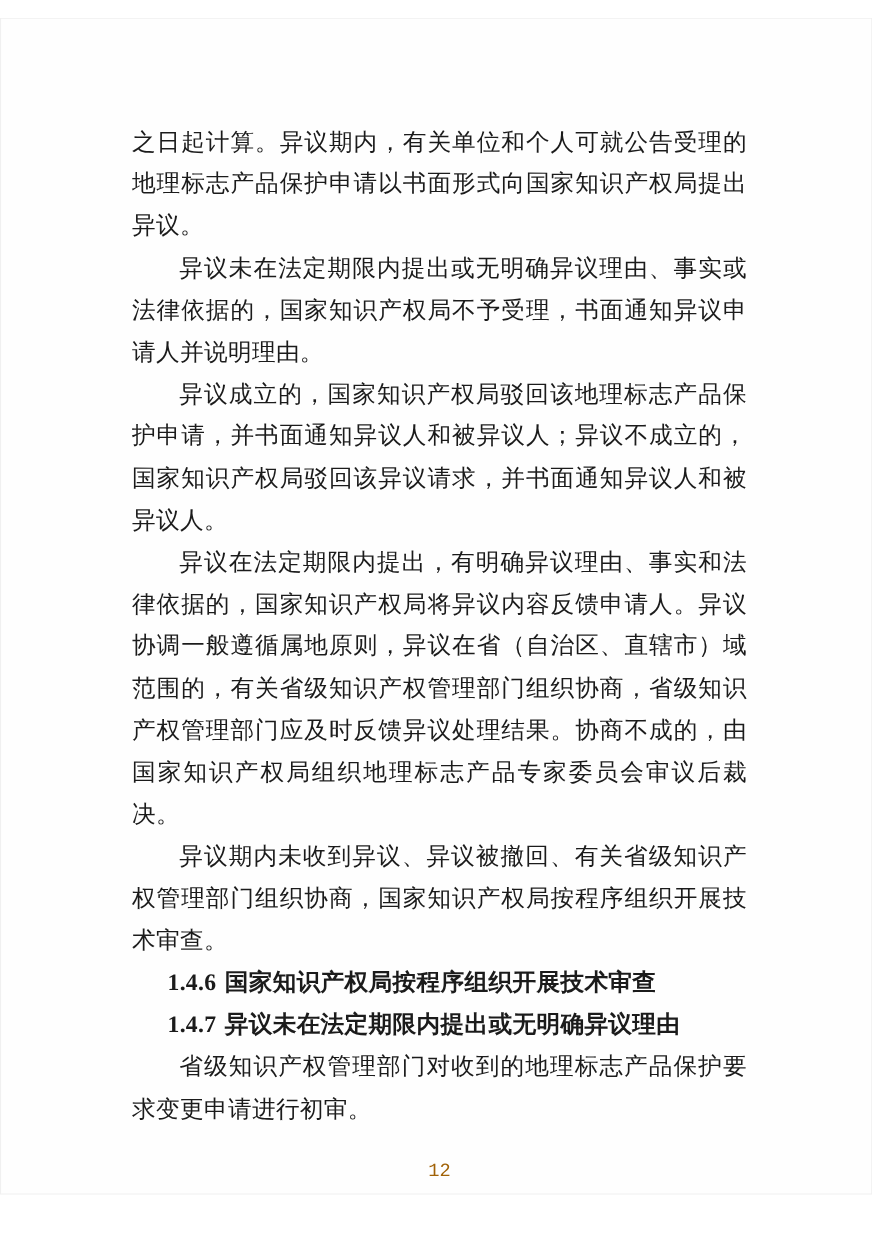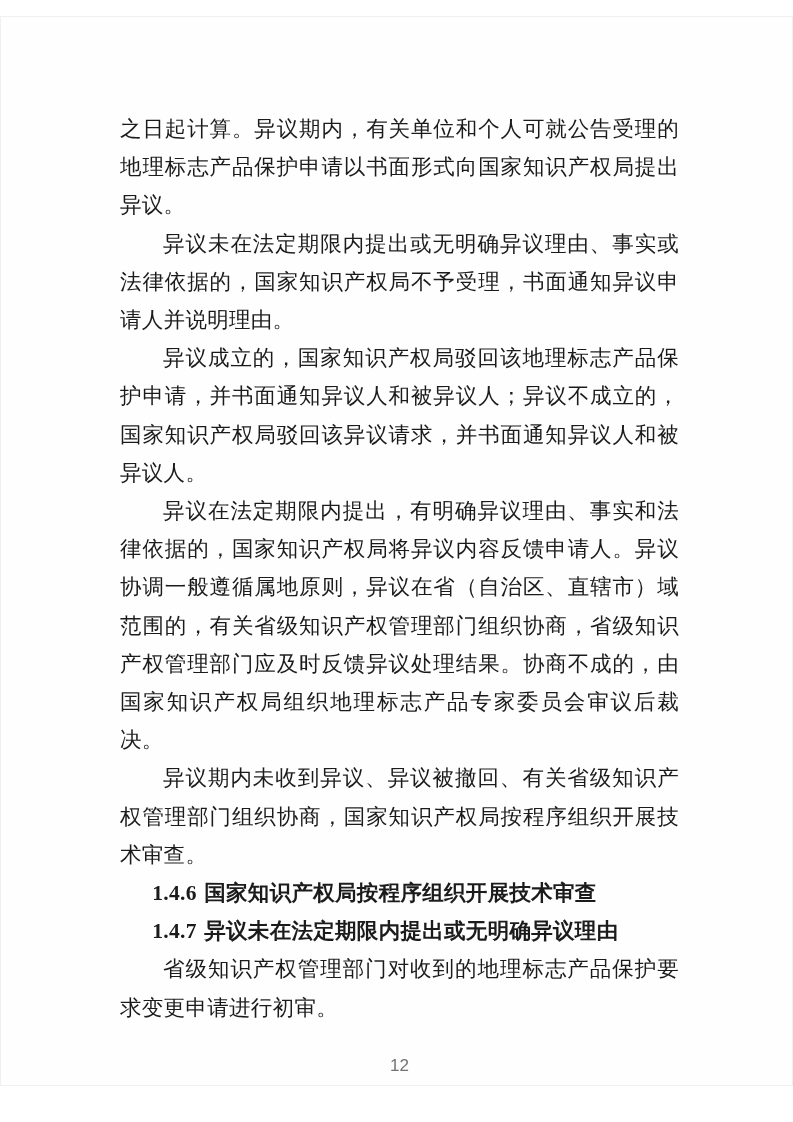--- a/index.html
+++ b/index.html
@@ -45,22 +45,22 @@
     margin-left: 0.35em;
   }
   .page-number {
     position: absolute;
     top: 1038px;
     left: 120px;
     width: 559px;
     text-align: center;
     font-size: 17px;
     line-height: 24px;
-    color: #737373;
-    font-family: Liberation Sans, sans-serif;
+    color: #a16207;
+    font-family: Liberation Mono, monospace;
   }
 </style>
 </head>
 <body>
 
 <div class="page">
   <div class="text-block">
 
     <p class="body">之日起计算。异议期内，有关单位和个人可就公告受理的地理标志产品保护申请以书面形式向国家知识产权局提出异议。</p>
 

